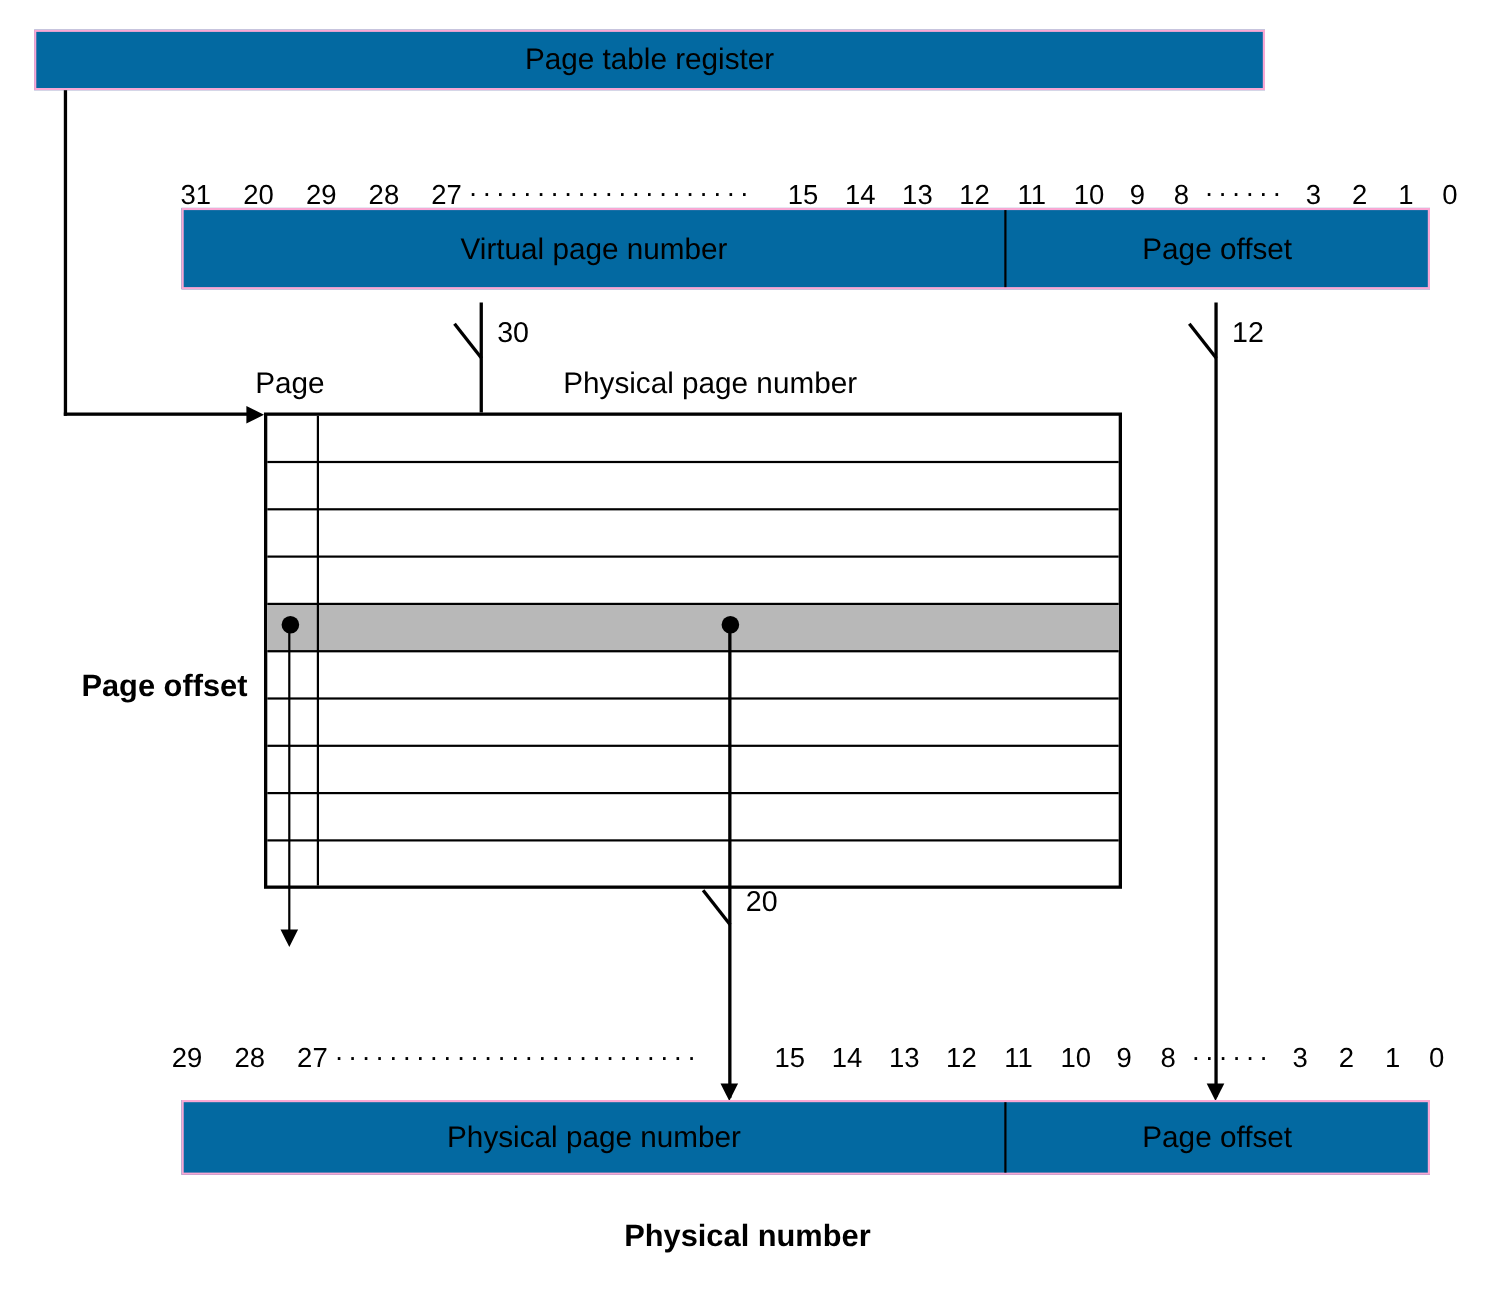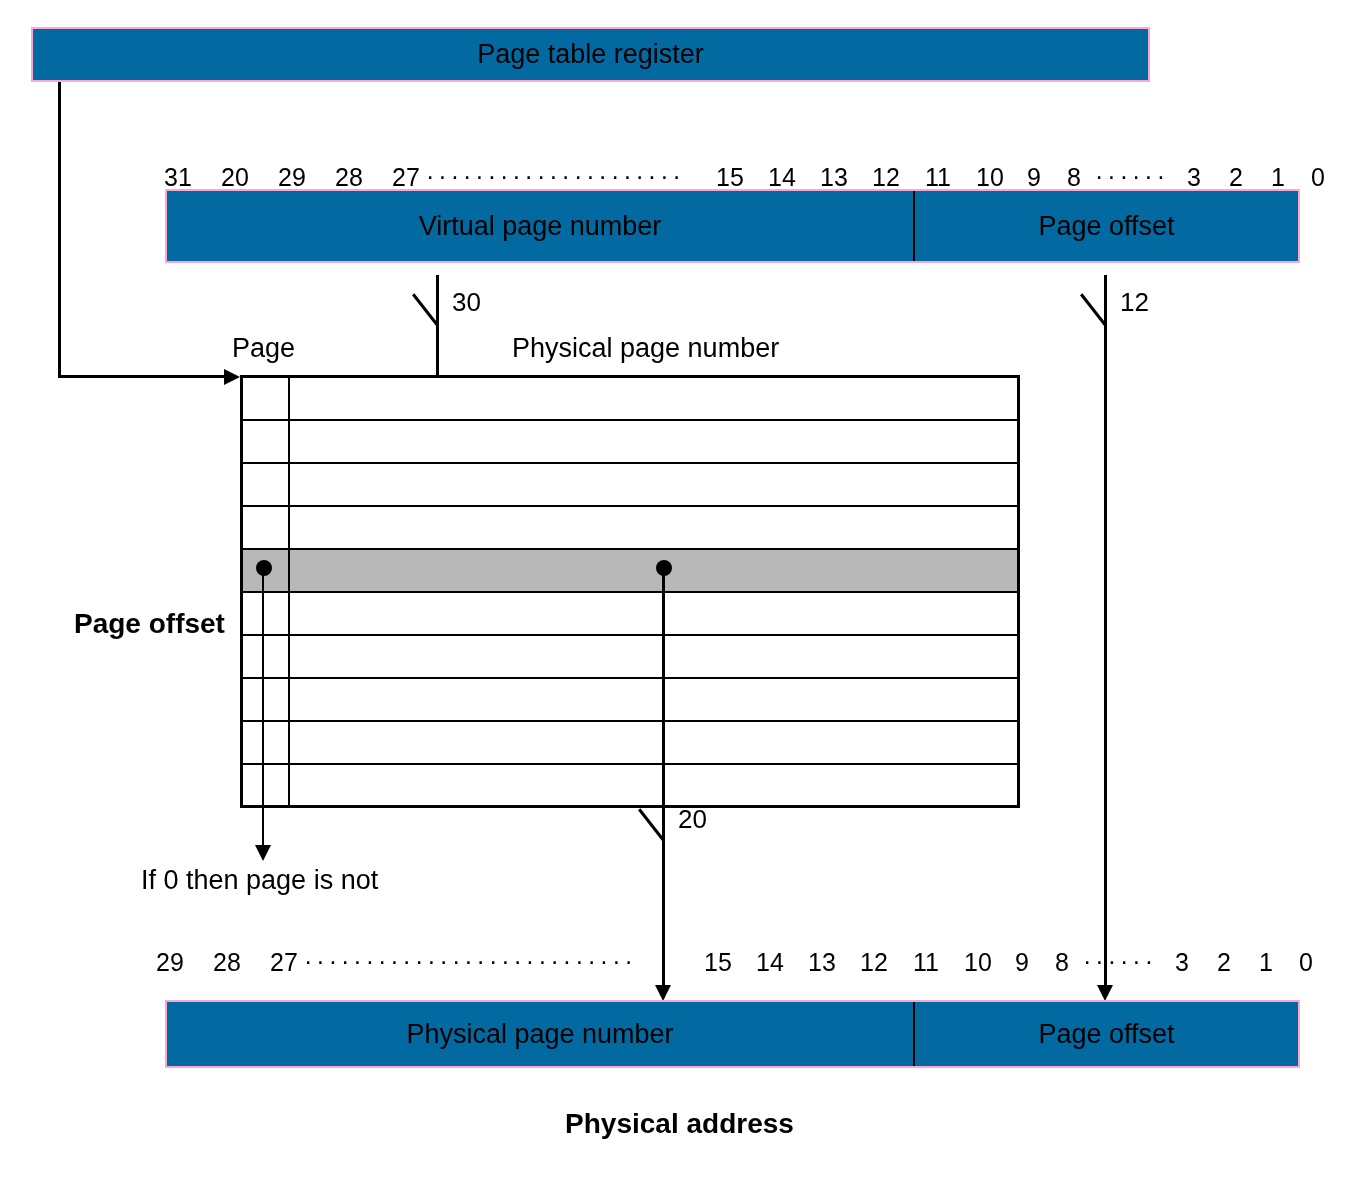--- a/index.html
+++ b/index.html
@@ -107,21 +107,20 @@
     <div class="prow" style="top:301px;height:43px;"></div>
     <div class="prow" style="top:344px;height:43px;"></div>
     <div class="prow last" style="top:387px;height:40px;"></div>
     <div class="vdiv" style="left:45px;"></div>
   </div>
 
   <div class="dot" style="left:256px;top:560px;"></div>
   <div class="vline" style="left:262px;top:568px;height:287px;width:2px;"></div>
   <div class="arrowhead" style="left:255px;top:845px;"></div>
 
-  <div class="lbl ft27" style="left:141px;top:865px;">If 0 then page is not</div>
 
   <div class="dot" style="left:656px;top:560px;"></div>
   <div class="vline" style="left:662px;top:568px;height:430px;"></div>
   <div class="arrowhead" style="left:655px;top:985px;"></div>
   <div class="slash" style="left:650px;top:805px;"></div>
   <div class="wlabel" style="left:678px;top:805px;">20</div>
 
   <div class="bitrow" style="left:0px;top:947px;width:1359px;">
     <span class="bit" style="left:152px;width:36px;">29</span>
     <span class="bit" style="left:209px;width:36px;">28</span>
@@ -144,15 +143,15 @@
 
   <div class="box" style="left:165px;top:1000px;width:1135px;height:68px;">
     <div class="ctr" style="position:absolute;left:0;top:0;width:746px;height:64px;border-right:2px solid #000;">
       <span class="ft27">Physical page number</span>
     </div>
     <div class="ctr" style="position:absolute;left:748px;top:0;right:0;height:64px;">
       <span class="ft27">Page offset</span>
     </div>
   </div>
 
-  <div class="lbl boldlbl ft28" style="left:0px;top:1108px;width:1359px;text-align:center;">Physical address</div>
+  <div class="lbl boldlbl ft28" style="left:0px;top:1108px;width:1359px;text-align:center;">Physical number</div>
 
 </div>
 
 </body></html>

